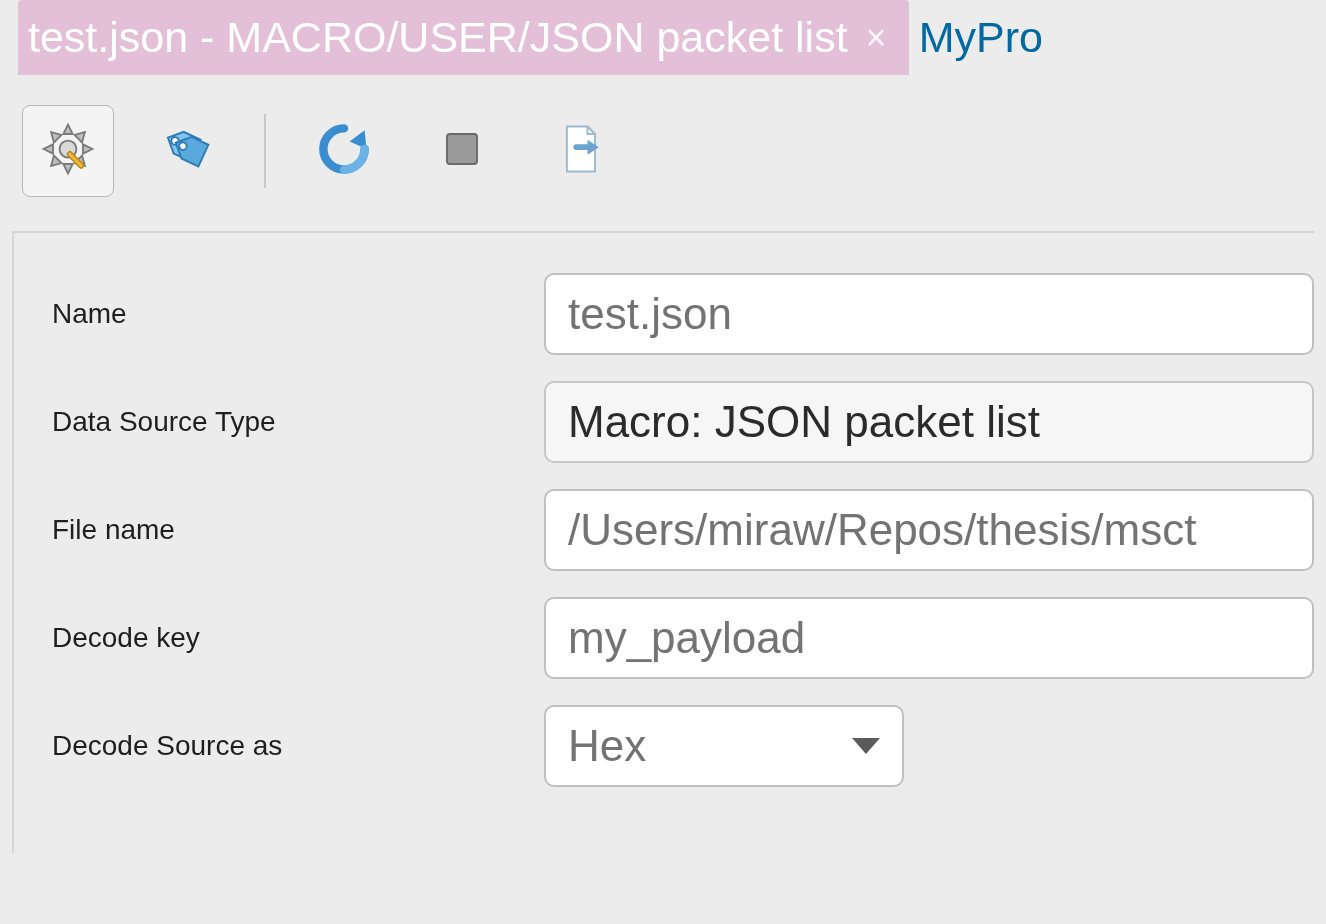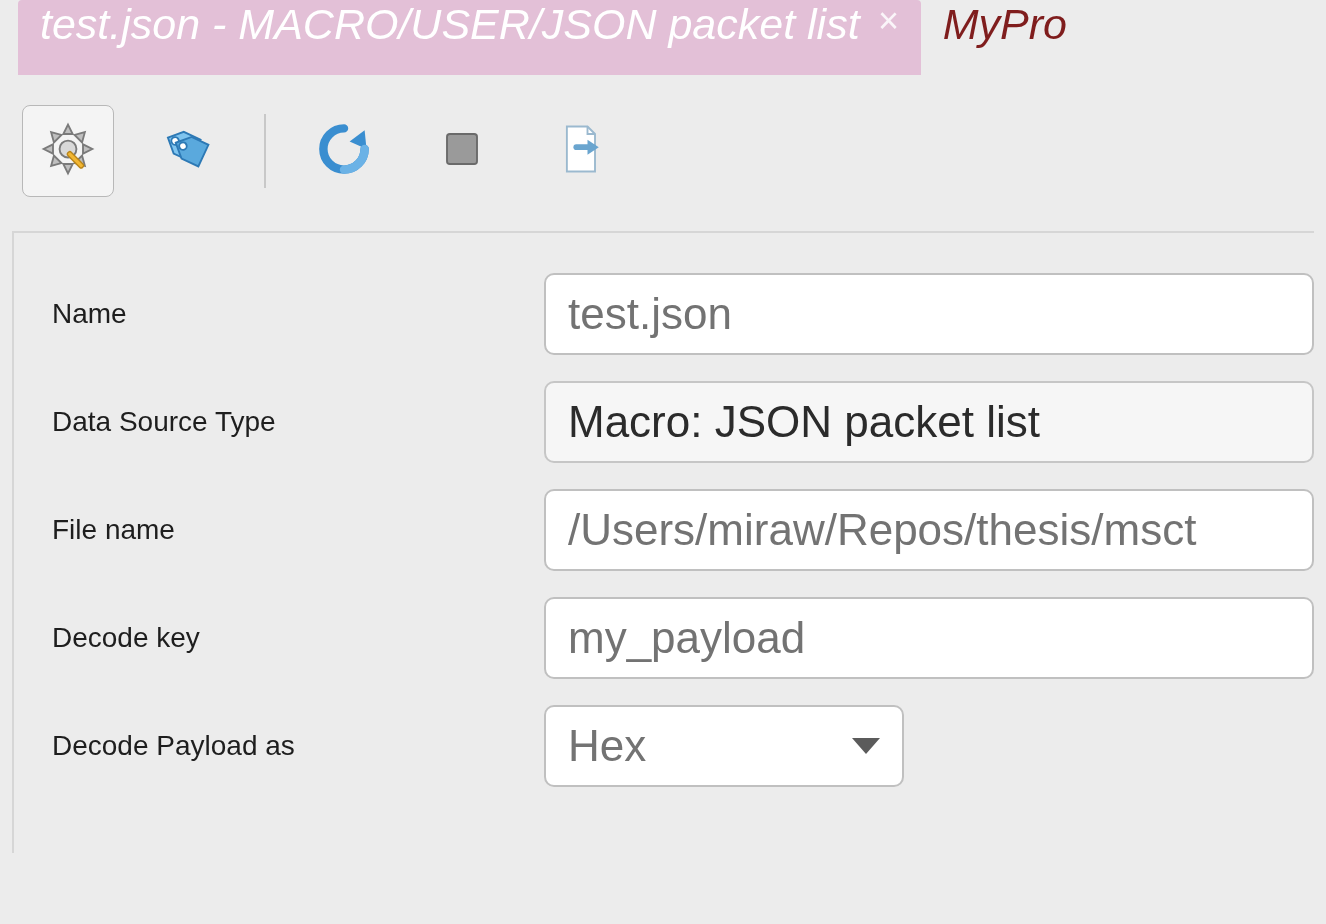--- a/index.html
+++ b/index.html
@@ -17,42 +17,41 @@
   
   .tabbar {
     display: flex;
     align-items: stretch;
     height: 75px;
     background: #ececec;
     padding-left: 18px;
   }
   .tab {
     display: flex;
-    align-items: flex-start;
-    padding: 0 22px 0 22px;
+    align-items: center;
+    padding: 0 22px 0 10px;
     font-size: 43px;
     color: #606060;
     cursor: default;
     user-select: none;
     white-space: nowrap;
-    font-style: italic;
   }
   .tab.active {
     background: #e3c0d7;
     color: #ffffff;
     border-radius: 4px 4px 0 0;
   }
   .tab .close {
     margin-left: 18px;
     font-size: 36px;
     color: #ffffff;
     opacity: 0.85;
   }
   .tab.inactive {
-    color: #7f1d1d;
+    color: #0369a1;
   }
   
   .toolbar-wrap {
     padding: 22px 14px 26px 14px;
   }
   .toolbar {
     display: flex;
     align-items: center;
     gap: 26px;
     padding: 8px 8px;
@@ -244,20 +243,20 @@
     <div class="form-label">File name</div>
     <input class="form-input" type="text" value="/Users/miraw/Repos/thesis/msct" style="">
   </div>
 
   <div class="form-row">
     <div class="form-label">Decode key</div>
     <input class="form-input" type="text" value="my_payload" style="">
   </div>
 
   <div class="form-row">
-    <div class="form-label">Decode Payload as</div>
+    <div class="form-label">Decode Source as</div>
     <div class="form-select">
       <span>Hex</span>
       <span class="caret"></span>
     </div>
   </div>
 
 </div>
 
 </body></html>

